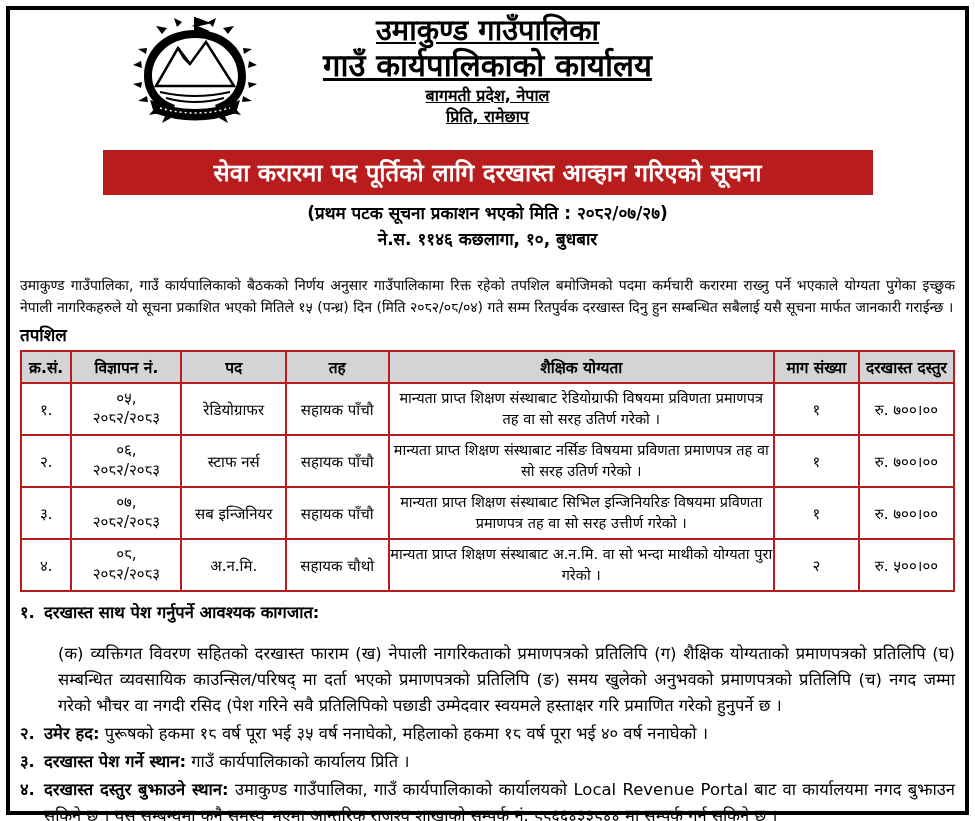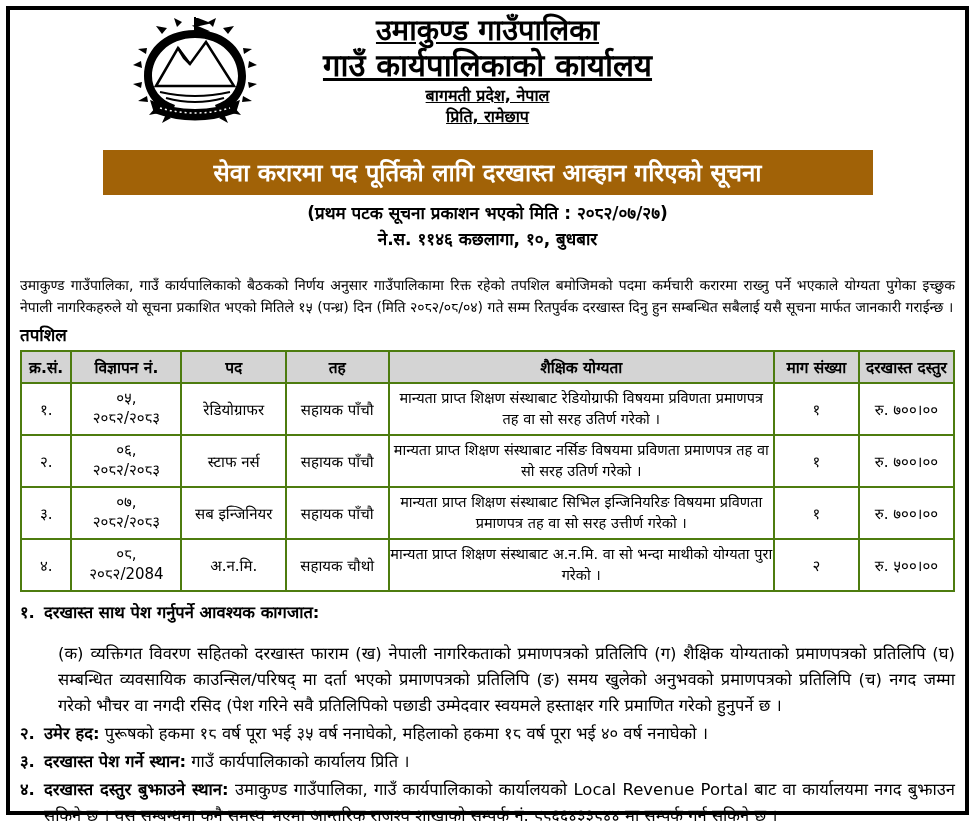--- a/index.html
+++ b/index.html
@@ -33,21 +33,21 @@
     width: 126px; height: 110px;
   }
   .org-name   { font-size: 29px; font-weight: bold; line-height: 1.15; }
   .office-name{ font-size: 31px; font-weight: bold; line-height: 1.2; }
   .addr       { font-size: 16px; font-weight: bold; line-height: 1.35; }
 
   
   .banner {
     width: 770px;
     margin: 8px auto 6px auto;
-    background: #a16207;
+    background: #b91c1c;
     color: #fff;
     font-size: 24px;
     font-weight: bold;
     text-align: center;
     padding: 5px 4px 7px 4px;
   }
 
   .date-line { text-align: center; font-weight: bold; font-size: 17px; line-height: 1.5; }
 
   
@@ -66,21 +66,21 @@
   }
 
   
   table.vacancy {
     width: 100%;
     border-collapse: collapse;
     table-layout: fixed;
     font-size: 15px;
   }
   table.vacancy th, table.vacancy td {
-    border: 2px solid #4d7c0f;
+    border: 2px solid #b91c1c;
     padding: 2px 0;
     vertical-align: middle;
     text-align: center;
   }
   table.vacancy th {
     background: #d4d4d4;
     font-weight: bold;
     font-size: 15.5px;
     height: 32px;
   }
@@ -222,21 +222,21 @@
 २०८२/२०८३</td>
           <td>सब इन्जिनियर</td>
           <td>सहायक पाँचौ</td>
           <td class="qual">मान्यता प्राप्त शिक्षण संस्थाबाट सिभिल इन्जिनियरिङ विषयमा प्रविणता प्रमाणपत्र तह वा सो सरह उत्तीर्ण गरेको ।</td>
           <td>१</td>
           <td>रु. ७००।००</td>
         </tr>
         <tr>
           <td>४.</td>
           <td class="advt">०८,
-२०८२/2084</td>
+२०८२/२०८३</td>
           <td>अ.न.मि.</td>
           <td>सहायक चौथो</td>
           <td class="qual">मान्यता प्राप्त शिक्षण संस्थाबाट अ.न.मि. वा सो भन्दा माथीको योग्यता पुरा गरेको ।</td>
           <td>२</td>
           <td>रु. ५००।००</td>
         </tr>
       </tbody>
     </table>
 
     <div class="notes">

